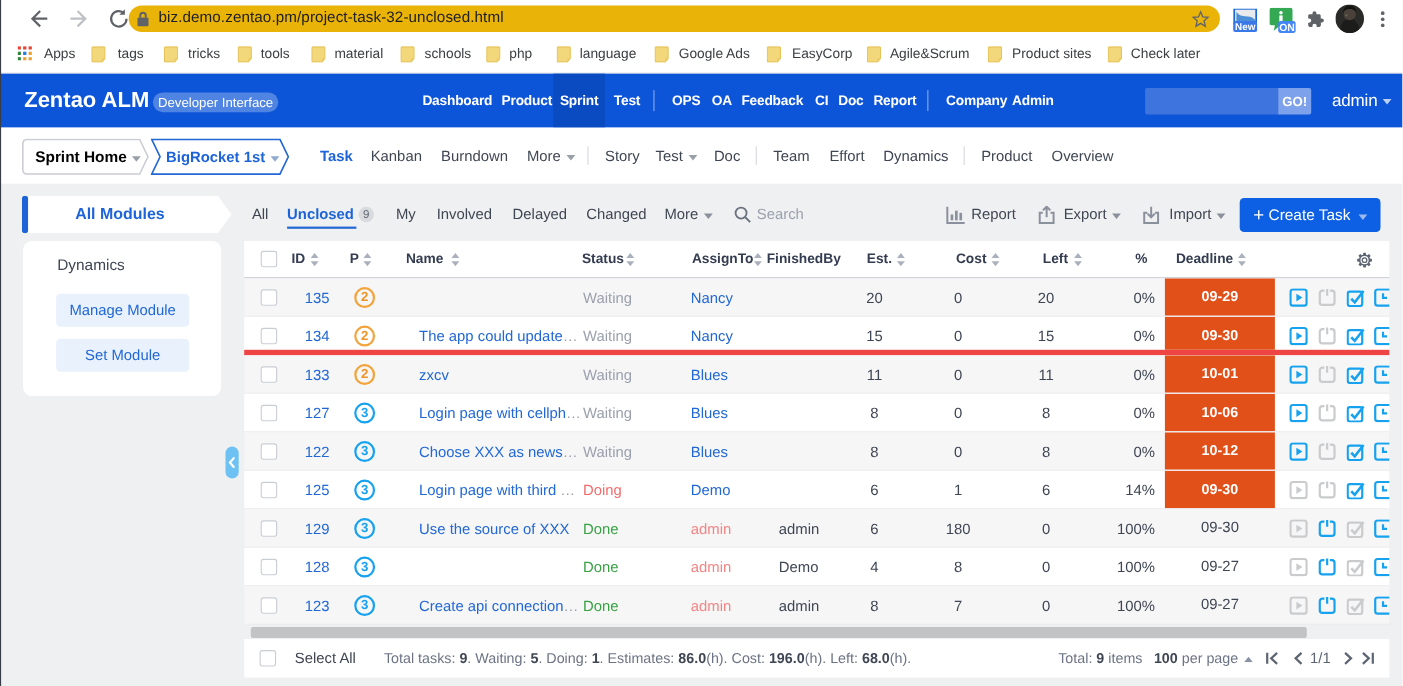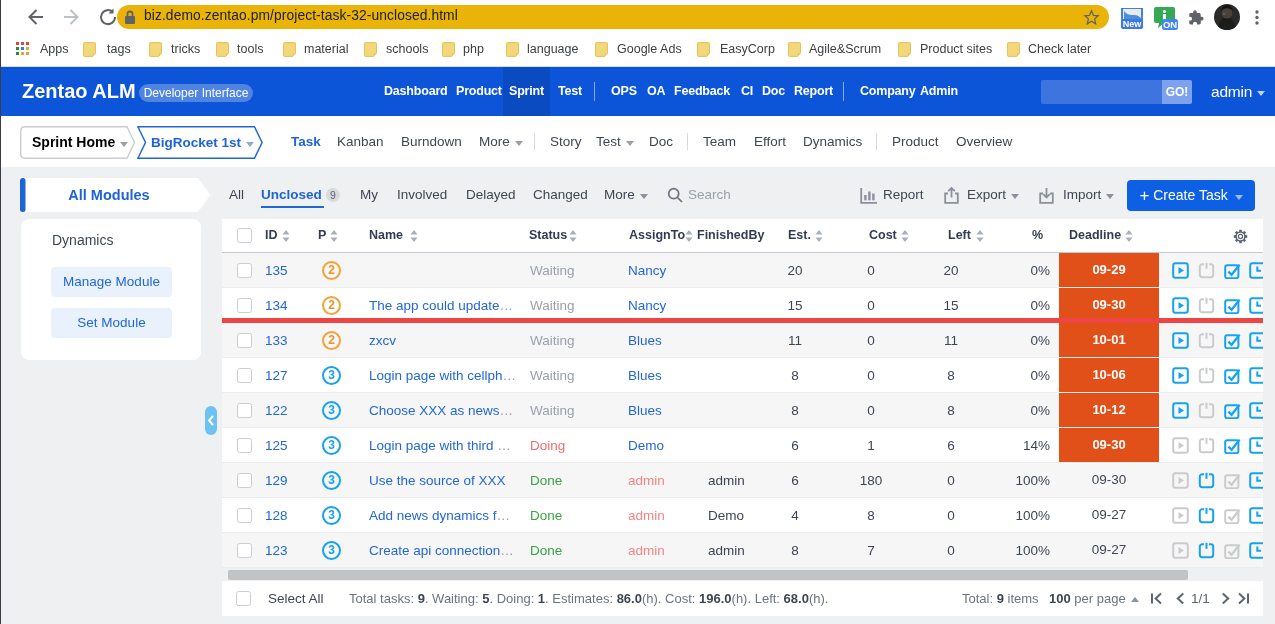--- a/index.html
+++ b/index.html
@@ -49,21 +49,21 @@
 
 
 #thead { position:absolute; left:222px; top:219px; width:1041px; height:34px; background:#fff; border-bottom:1px solid #c5cad2; }
 .hcell { position:absolute; top:0; height:33px; line-height:33px; font-size:12.5px; font-weight:bold; color:#333c50; white-space:nowrap; }
 .row { position:absolute; left:222px; width:1041px; height:35px; overflow:hidden; }
 .row .c { position:absolute; top:0; height:35px; line-height:35px; font-size:13.5px; color:#3f4653; white-space:nowrap; }
 .cb { position:absolute; width:15px; height:15px; border:1px solid #c9cdd4; border-radius:2.5px; background:#fff; }
 .prio { position:absolute; left:100px; top:8px; width:19px; height:19px; border-radius:50%; font-size:12px; font-weight:bold; text-align:center; line-height:15.5px; }
 .p2 { border:2px solid #f2a33a; color:#ef9326; }
 .p3 { border:2px solid #16a2ee; color:#16a2ee; }
-.row .link, .link { color:#2268d5 !important; }
+.row .link, .link { color:#2268d5 !important;margin-left:12px; }
 .ddl { position:absolute; left:837px; top:0; width:100px; height:34px; background:#e25019; color:#fff; font-weight:bold; font-size:13px; text-align:center; line-height:34px; }
 .ddlp { position:absolute; left:837px; top:0; width:100px; height:34px; color:#3f4653; font-size:13.5px; text-align:center; line-height:34px; }
 .aicon { position:absolute; top:9px; width:17px; height:17px; }
 
 
 #sbtrack { position:absolute; left:222px; top:569px; width:1041px; height:12px; background:#eff0f1; }
 #sbthumb { position:absolute; left:6px; top:1px; width:960px; height:10px; background:#c2c3c5; border-radius:2px; }
 #tfoot { position:absolute; left:222px; top:581px; width:1041px; height:35px; background:#fff; }
 #tfoot .f { position:absolute; top:0; height:35px; line-height:35px; font-size:13.5px; color:#3f4653; white-space:nowrap; }
 </style>
@@ -553,21 +553,20 @@
       </svg>
       <svg class="aicon" style="left:1027px" width="17" height="17" viewBox="0 0 17 17">
         <rect x="1.2" y="1.2" width="14.6" height="14.6" rx="2.2" fill="none" stroke="#16a2ee" stroke-width="2"></rect>
         <path d="M8.3 4.5 V8.8 H12" fill="none" stroke="#16a2ee" stroke-width="2"></path>
       </svg>
     </div>
   <div class="row" style="top:498px;background:#fff;border-bottom:1px solid #ebecee">
       <div class="cb" style="left:15px;top:10px"></div>
       <div class="c link" style="left:43px">128</div>
       <div class="prio p3">3</div>
-      <div class="c link" style="left:147px">Add news dynamics f<span style="color:#9aa0ab">…</span></div>
       <div class="c" style="left:308px;color:#39a344">Done</div>
       <div class="c" style="left:406px;color:#f58484;">admin</div>
       <div class="c" style="left:486px">Demo</div>
       <div class="c" style="left:543px;width:60px;text-align:center">4</div>
       <div class="c" style="left:619px;width:60px;text-align:center">8</div>
       <div class="c" style="left:699px;width:60px;text-align:center">0</div>
       <div class="c" style="left:768px;width:60px;text-align:right">100%</div>
       <div class="ddlp">09-27</div>
       <svg class="aicon" style="left:950px" width="17" height="17" viewBox="0 0 17 17">
         <rect x="1.2" y="1.2" width="14.6" height="14.6" rx="2.2" fill="none" stroke="#c9cbcd" stroke-width="2"></rect>

